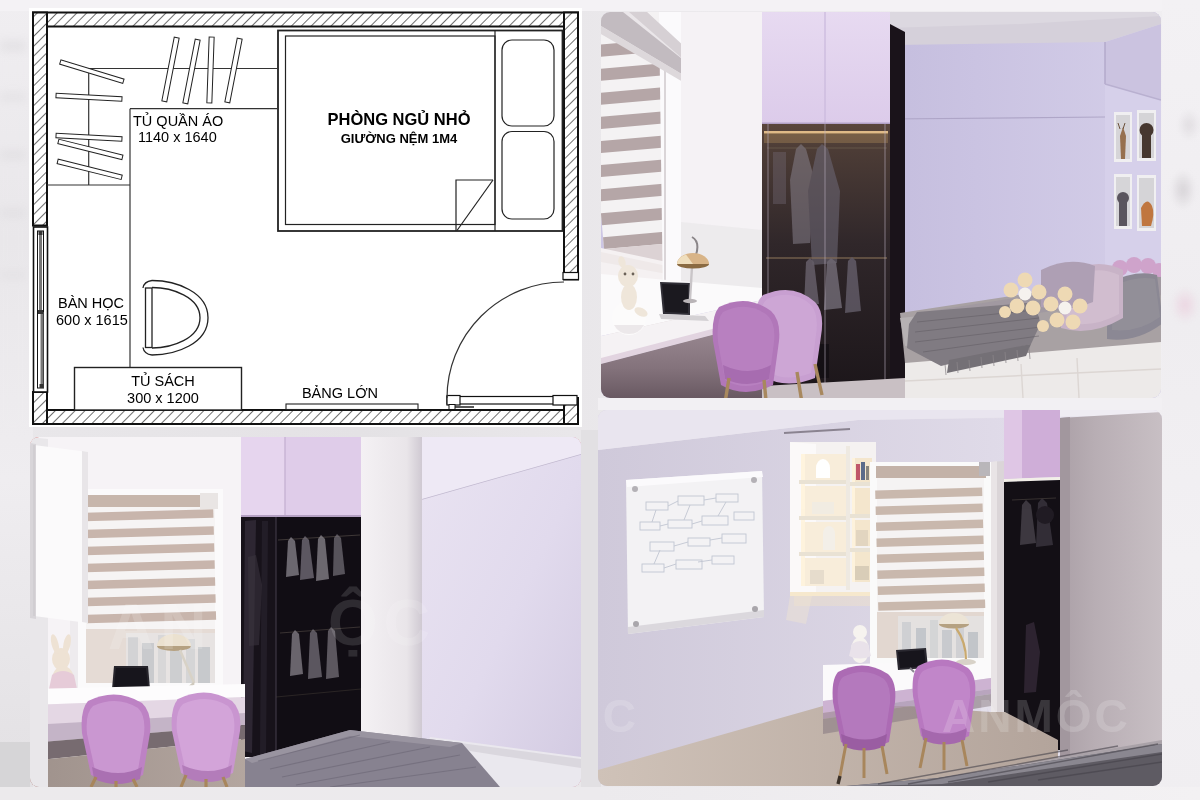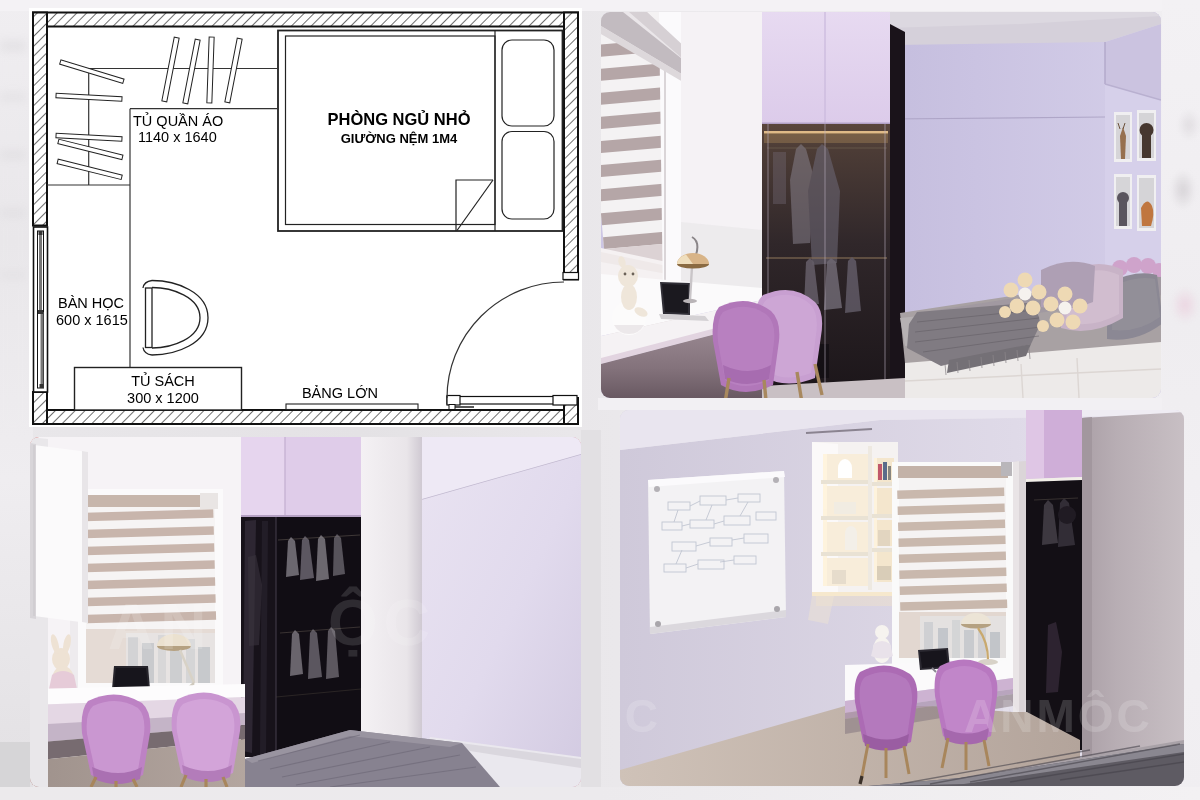--- a/index.html
+++ b/index.html
@@ -535,21 +535,21 @@
   <polygon points="4,8 58,15 58,186 4,179" fill="#fbfafb"></polygon>
   <polygon points="52,14 58,15 58,186 52,185" fill="#e8e5e8"></polygon>
   <polygon points="0,6 6,7 6,182 0,181" fill="#d8d5d9"></polygon>
   <line x1="4" y1="8" x2="4" y2="179" stroke="#c9c6ca" stroke-width="1"></line>
 
   <text x="78" y="212" font-family="Liberation Sans, sans-serif" font-size="64" font-weight="bold" fill="#ffffff" opacity="0.15" letter-spacing="6">AN</text>
   <text x="298" y="208" font-family="Liberation Sans, sans-serif" font-size="64" font-weight="bold" fill="#ffffff" opacity="0.12" letter-spacing="6">ỘC</text>
 </svg>
 </div>
 
-<div id="photoBR" class="abs" style="left:598px;top:410px;width:564px;height:376px;border-radius:9px;overflow:hidden;background:#ddd7e4;margin-left:22px;">
+<div id="photoBR" class="abs" style="left:598px;top:410px;width:564px;height:376px;border-radius:9px;overflow:hidden;background:#ddd7e4;">
 <svg width="564" height="376" viewBox="0 0 564 376">
   <defs>
     <linearGradient id="brWall" x1="0" y1="0" x2="1" y2="0">
       <stop offset="0" stop-color="#cfc9da"></stop>
           <stop offset="0.7" stop-color="#dfdae8"></stop>
           <stop offset="1" stop-color="#e9e5f0"></stop>
     </linearGradient>
     <linearGradient id="brPanel" x1="0" y1="0" x2="1" y2="0">
       <stop offset="0" stop-color="#aba0a7"></stop>
           <stop offset="0.35" stop-color="#b8aeb4"></stop>

